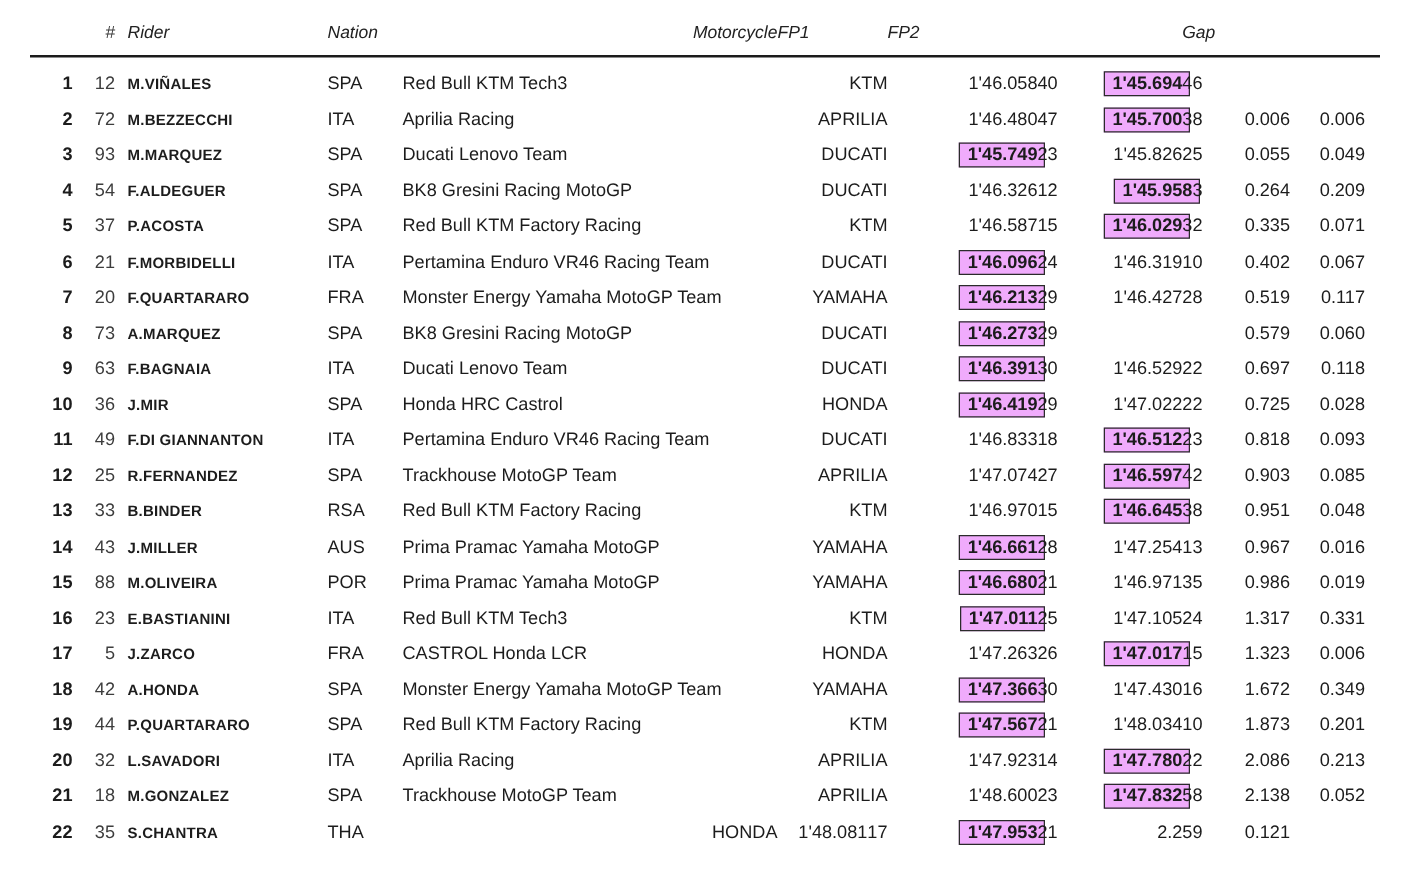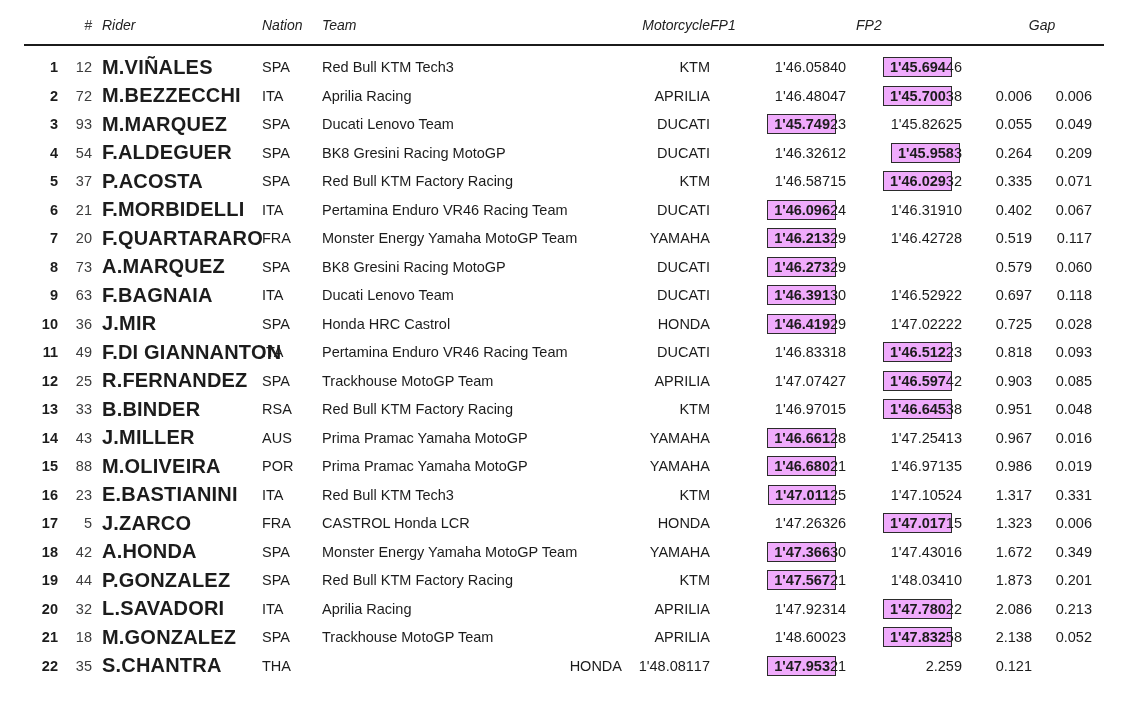--- a/index.html
+++ b/index.html
@@ -14,21 +14,21 @@
     display: grid;
     grid-template-columns: 40px 30px 8px 160px 60px 300px 88px 146px 106px 70px 60px;
     align-items: center;
     height: 28.5px;
     font-size: 14.5px;
   }
   .header-row { font-style: italic; font-size: 14px; height: 30px; color: #222; }
   .c { white-space: nowrap; }
   .pos { text-align: right; font-weight: 700; padding-right: 6px; }
   .num { text-align: right; color: #3d3d3d; padding-right: 2px; }
-  .rider { font-weight: 700; font-size: 20px; letter-spacing: .2px; }
+  .rider { font-weight: 700; font-size: 12px; letter-spacing: .2px; }
   .bike { text-align: right; }
   .fp { display: flex; align-items: center; justify-content: flex-end; }
   .fp .time { text-align: left; margin-left: 41px; }
   .fp .laps { width: 26px; text-align: left; }
   .time.best {
     font-weight: 700;
     border: 1px solid #2b2b2b;
     padding: 1px 5px 1px 6px;
     margin-right: -6px;
     background: #f0abfc;
@@ -42,21 +42,20 @@
 </head>
 <body>
 
 <div class="page">
   <div class="grid-row header-row">
     <div class="c"></div>
     <div class="c num">#</div>
     <div class="c"></div>
     <div class="c">Rider</div>
     <div class="c">Nation</div>
-    <div class="c">Team</div>
     <div class="c bike">Motorcycle</div>
     <div class="c fp1-hdr">FP1</div>
     <div class="c fp2-hdr">FP2</div>
     <div class="c gap-hdr">Gap</div>
   </div>
   <div class="divider"></div>
   <div id="rows">
   <div class="grid-row data-row">
     <div class="c pos">1</div>
     <div class="c num">12</div>
@@ -414,21 +413,21 @@
       <span class="laps">16</span>
     </div>
     <div class="c gap">1.672</div>
     <div class="c gap">0.349</div>
   </div>
 
   <div class="grid-row data-row">
     <div class="c pos">19</div>
     <div class="c num">44</div>
     <div class="c"></div>
-    <div class="c rider">P.GONZALEZ</div>
+    <div class="c rider">P.QUARTARARO</div>
     <div class="c nation">SPA</div>
     <div class="c team">Red Bull KTM Factory Racing</div>
     <div class="c bike">KTM</div>
     <div class="c fp">
       <span class="time best">1'47.567</span>
       <span class="laps">21</span>
     </div>
     <div class="c fp">
       <span class="time">1'48.034</span>
       <span class="laps">10</span>

